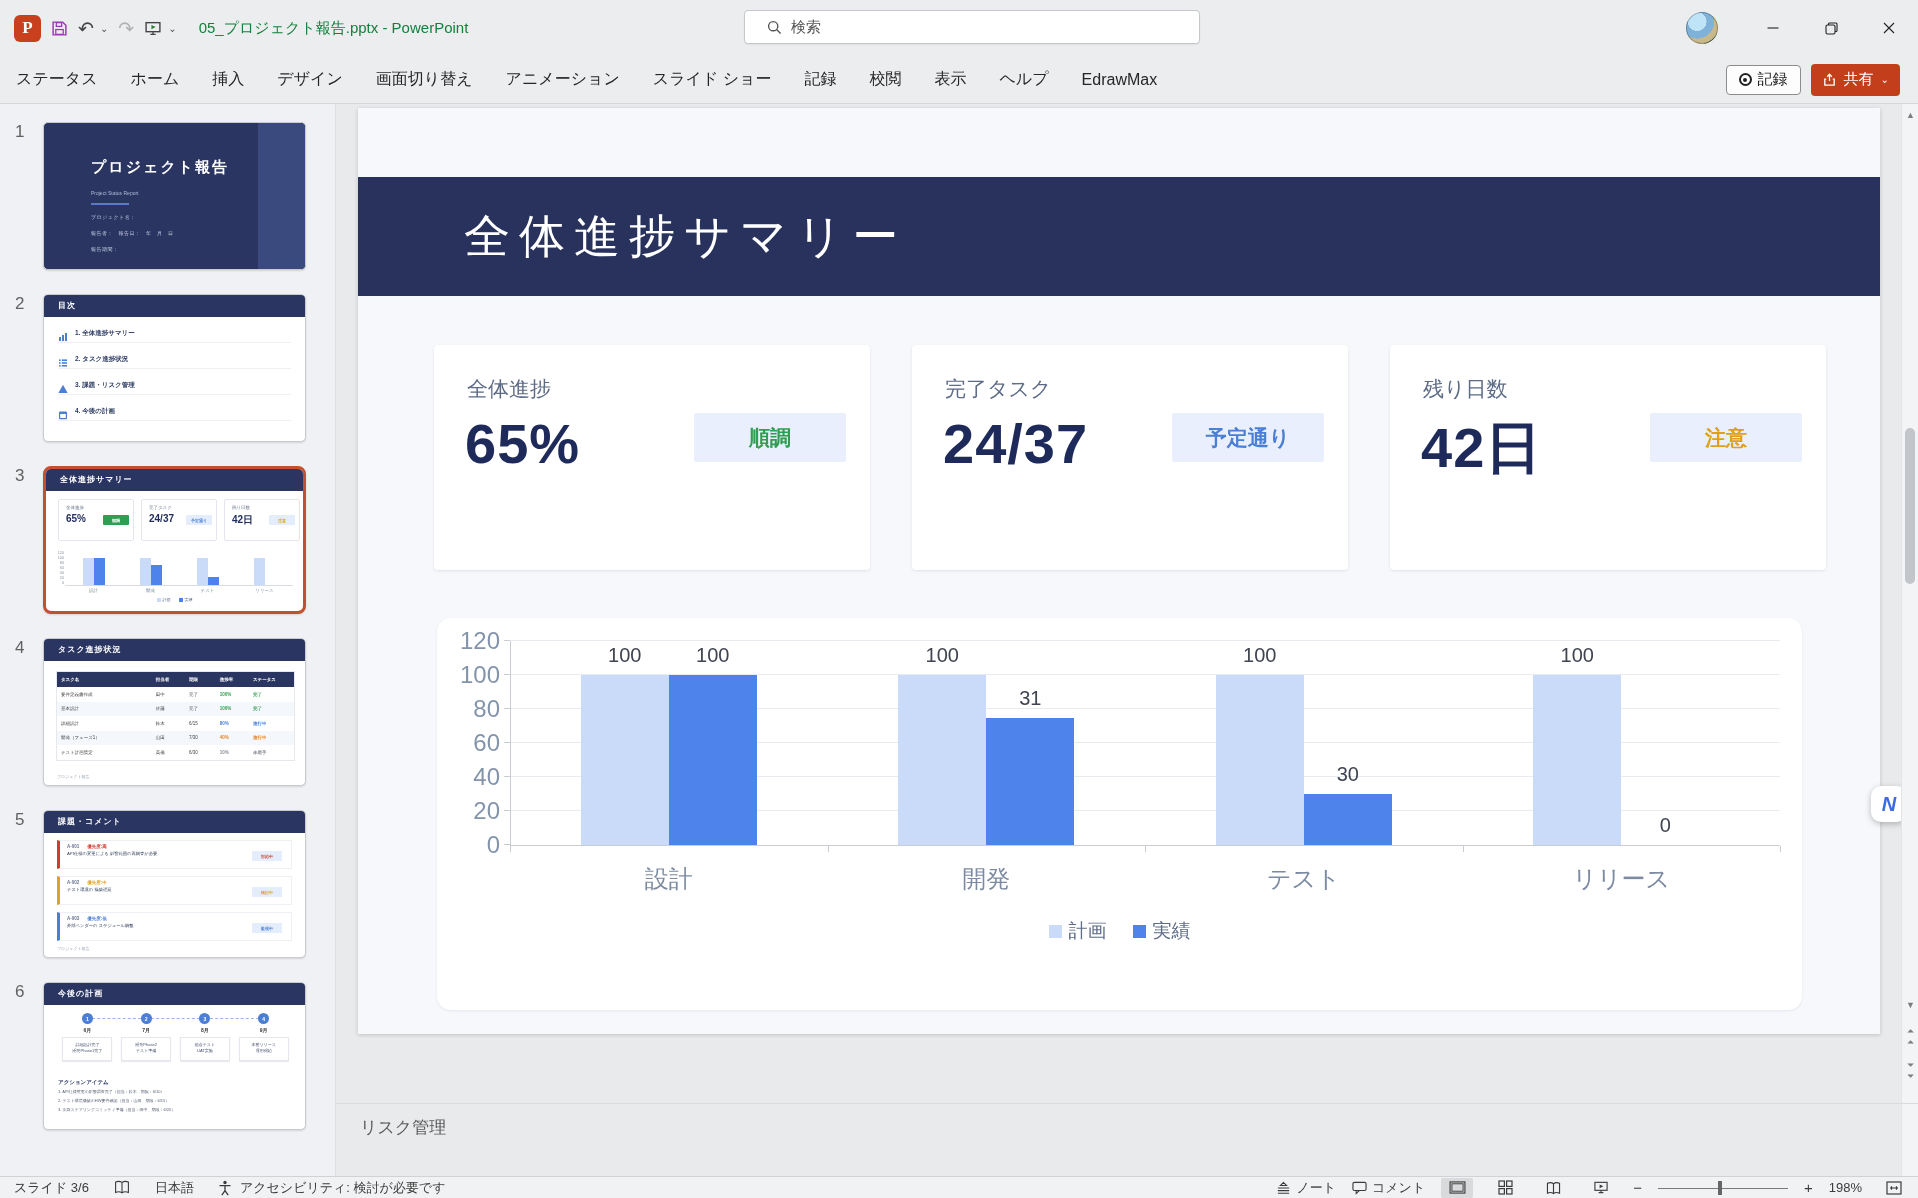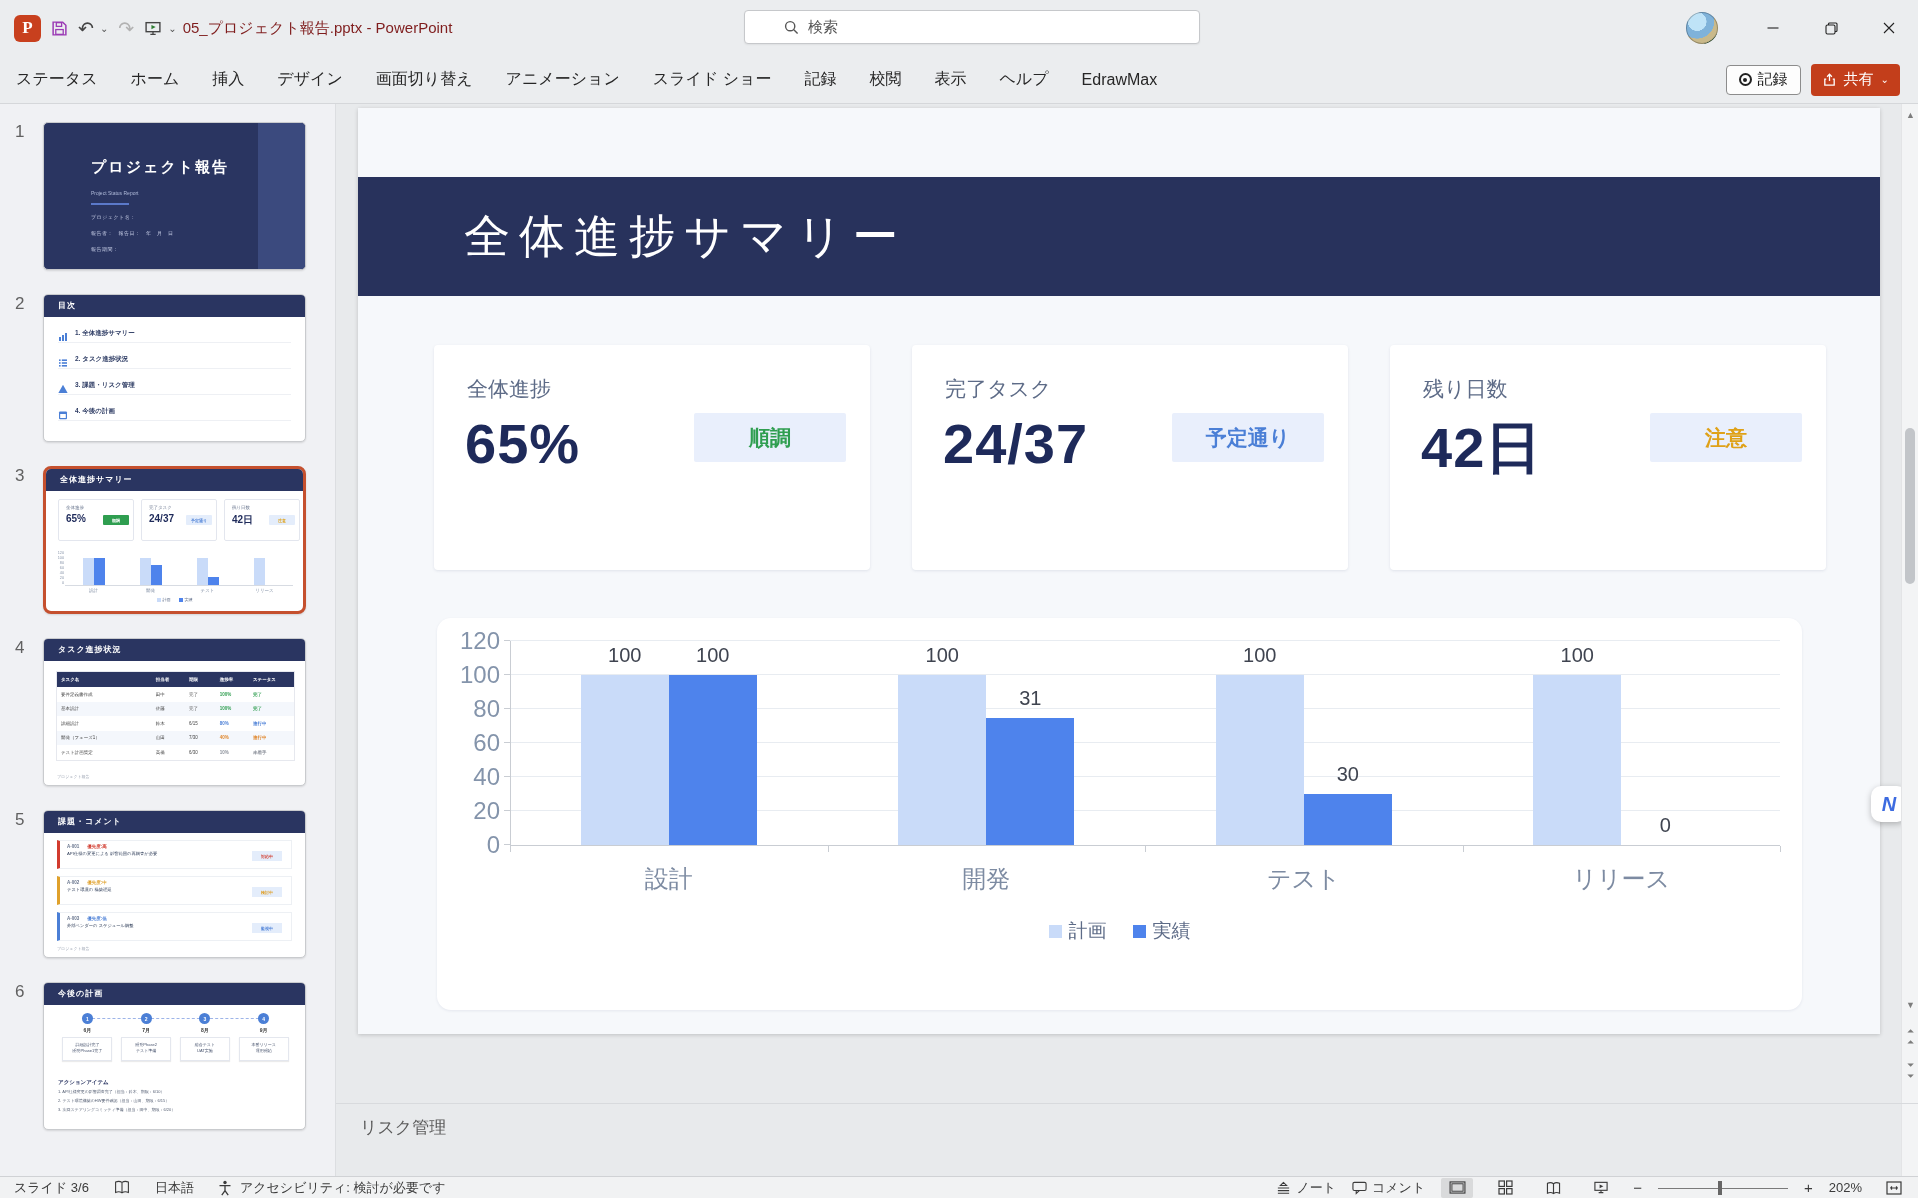--- a/index.html
+++ b/index.html
@@ -8,22 +8,22 @@
   .app { position:relative; width:1918px; height:1198px; display:flex; flex-direction:column; }
 
   
   .titlebar { height:56px; background:#ebedef; display:flex; align-items:center; position:relative; flex:0 0 auto; }
   .qat { display:flex; align-items:center; gap:10px; padding-left:14px; }
   .ppt-logo { width:27px; height:27px; border-radius:6px; background:#c8401e; color:#fff; font-weight:bold; font-size:17px; display:flex; align-items:center; justify-content:center; font-family:"Liberation Serif",serif; }
   .qat-btn { background:none; border:none; display:flex; align-items:center; cursor:default; }
   .qat-caret { font-size:10px; color:#555; margin-left:-4px; }
   .undo-glyph { font-size:19px; color:#444; }
   .redo-glyph { font-size:19px; color:#b2b2b2; }
-  .doc-title { margin-left:6px; font-size:15px; color:#7f1d1d; white-space:nowrap; }
-  .search-box { position:absolute; left:744px; top:10px; width:456px; height:34px; background:#fff; border:1px solid #c6c8cb; border-radius:4px; display:flex; align-items:center; padding-left:39px; gap:9px; box-shadow:0 1px 2px rgba(0,0,0,.06); }
+  .doc-title { margin-left:22px; font-size:15px; color:#15803d; white-space:nowrap; }
+  .search-box { position:absolute; left:744px; top:10px; width:456px; height:34px; background:#fff; border:1px solid #c6c8cb; border-radius:4px; display:flex; align-items:center; padding-left:22px; gap:9px; box-shadow:0 1px 2px rgba(0,0,0,.06); }
   .search-box span { font-size:15px; color:#555; }
   .tb-right { position:absolute; right:0; top:0; height:56px; display:flex; align-items:center; }
   .avatar { width:32px; height:32px; border-radius:50%; margin-right:26px;
             background:radial-gradient(circle at 35% 30%,#bfe3f7 0 30%,#7fb2d9 31% 55%,#c9b98a 56% 75%,#4e6f4e 76% 100%); box-shadow:0 0 0 1px rgba(0,0,0,.25) inset; }
   .win-btn { width:58px; height:56px; background:none; border:none; display:flex; align-items:center; justify-content:center; color:#222; }
 
   
   .menubar { height:48px; background:#ebedef; border-bottom:1px solid #d5d7da; display:flex; align-items:center; justify-content:space-between; flex:0 0 auto; }
   .tabs { display:flex; align-items:center; gap:33px; padding-left:16px; }
   .tab { font-size:16px; color:#262626; white-space:nowrap; }
@@ -644,21 +644,21 @@
             <rect x="1.5" y="2.5" width="13" height="8.5" fill="none" stroke="#3b3b3b" stroke-width="1.2"></rect>
             <path d="M6.5 4.7l4 2-4 2z" fill="#3b3b3b"></path>
             <path d="M8 11v2.5M5.5 13.5h5" stroke="#3b3b3b" stroke-width="1.2" fill="none"></path>
           </svg>
       </div>
       <span class="zoom-sign">−</span>
       <div class="zoom-track">
           <div class="zoom-thumb"></div>
         </div>
       <span class="zoom-sign">+</span>
-      <span>202%</span>
+      <span>198%</span>
       <div class="view-btn">
         <svg class="sbi" width="16" height="14" viewBox="0 0 16 14">
             <rect x="1" y="1" width="14" height="12" fill="none" stroke="#3b3b3b" stroke-width="1.2"></rect>
             <path d="M4.5 7h7M4.5 7L6 5.5M4.5 7L6 8.5M11.5 7L10 5.5M11.5 7L10 8.5" fill="none" stroke="#3b3b3b" stroke-width="1.1"></path>
           </svg>
       </div>
     </div>
   </div>
 </div>
 

